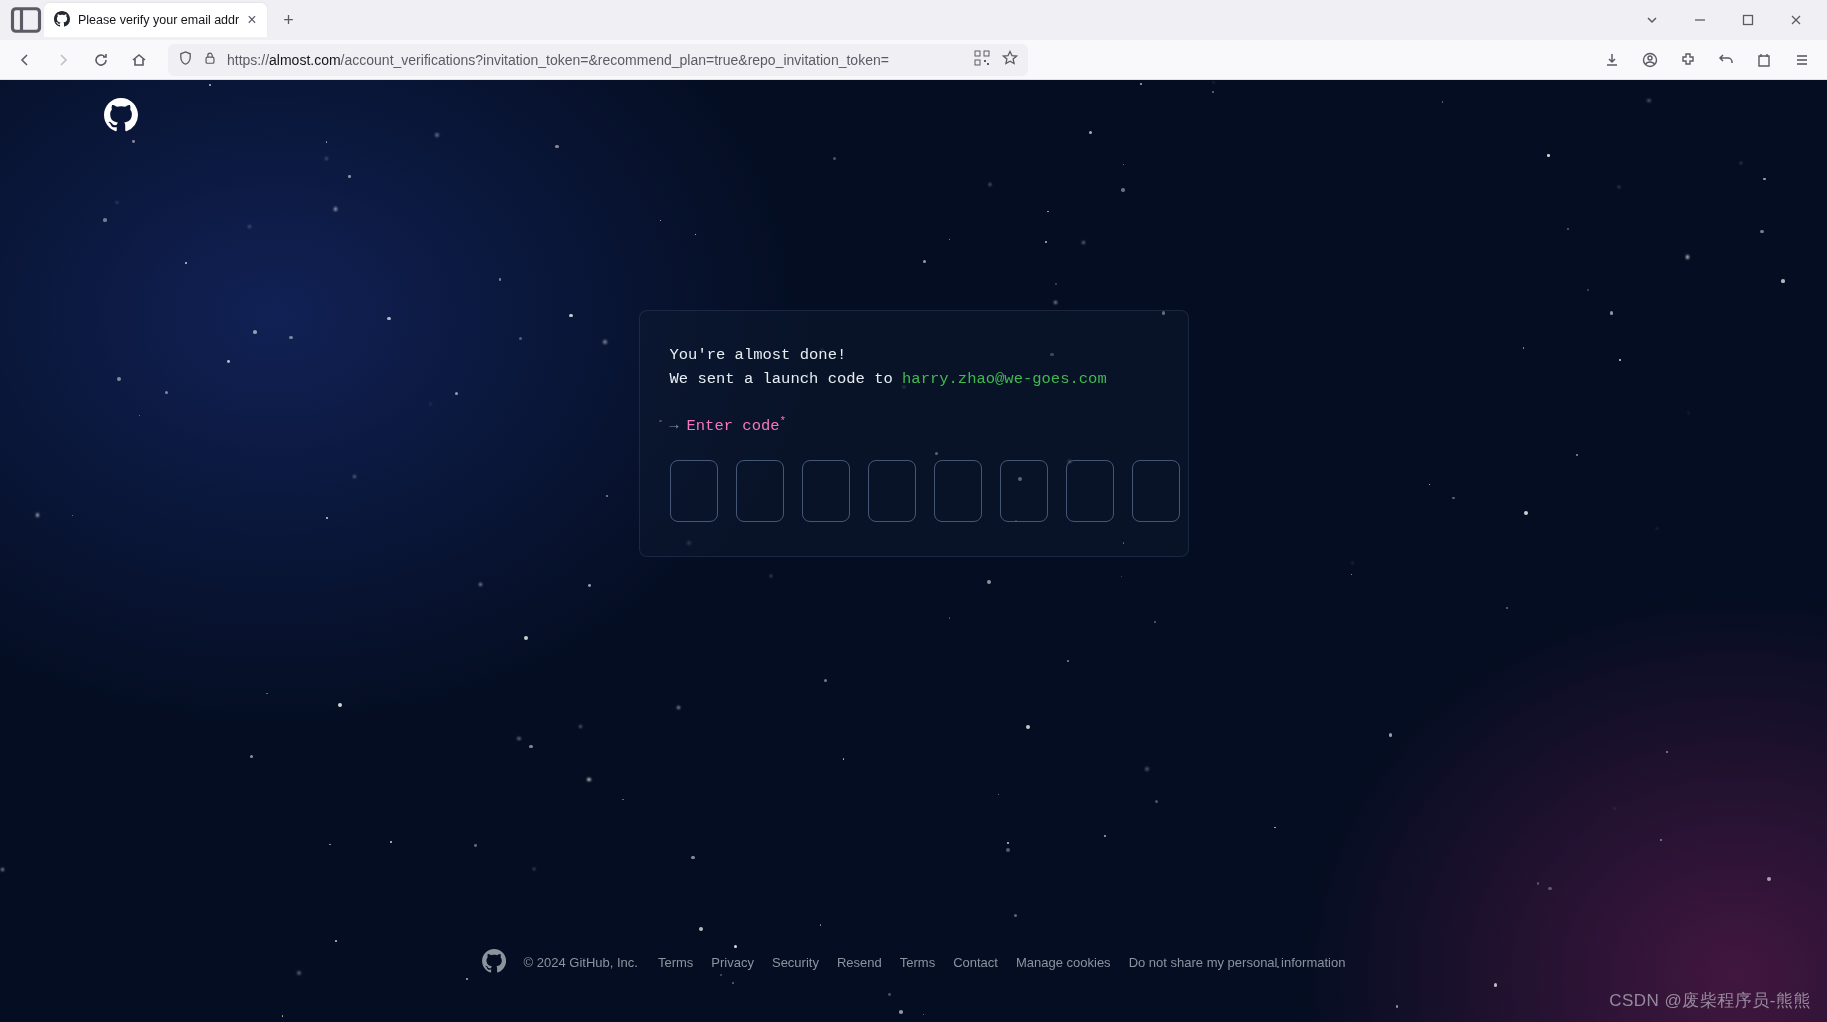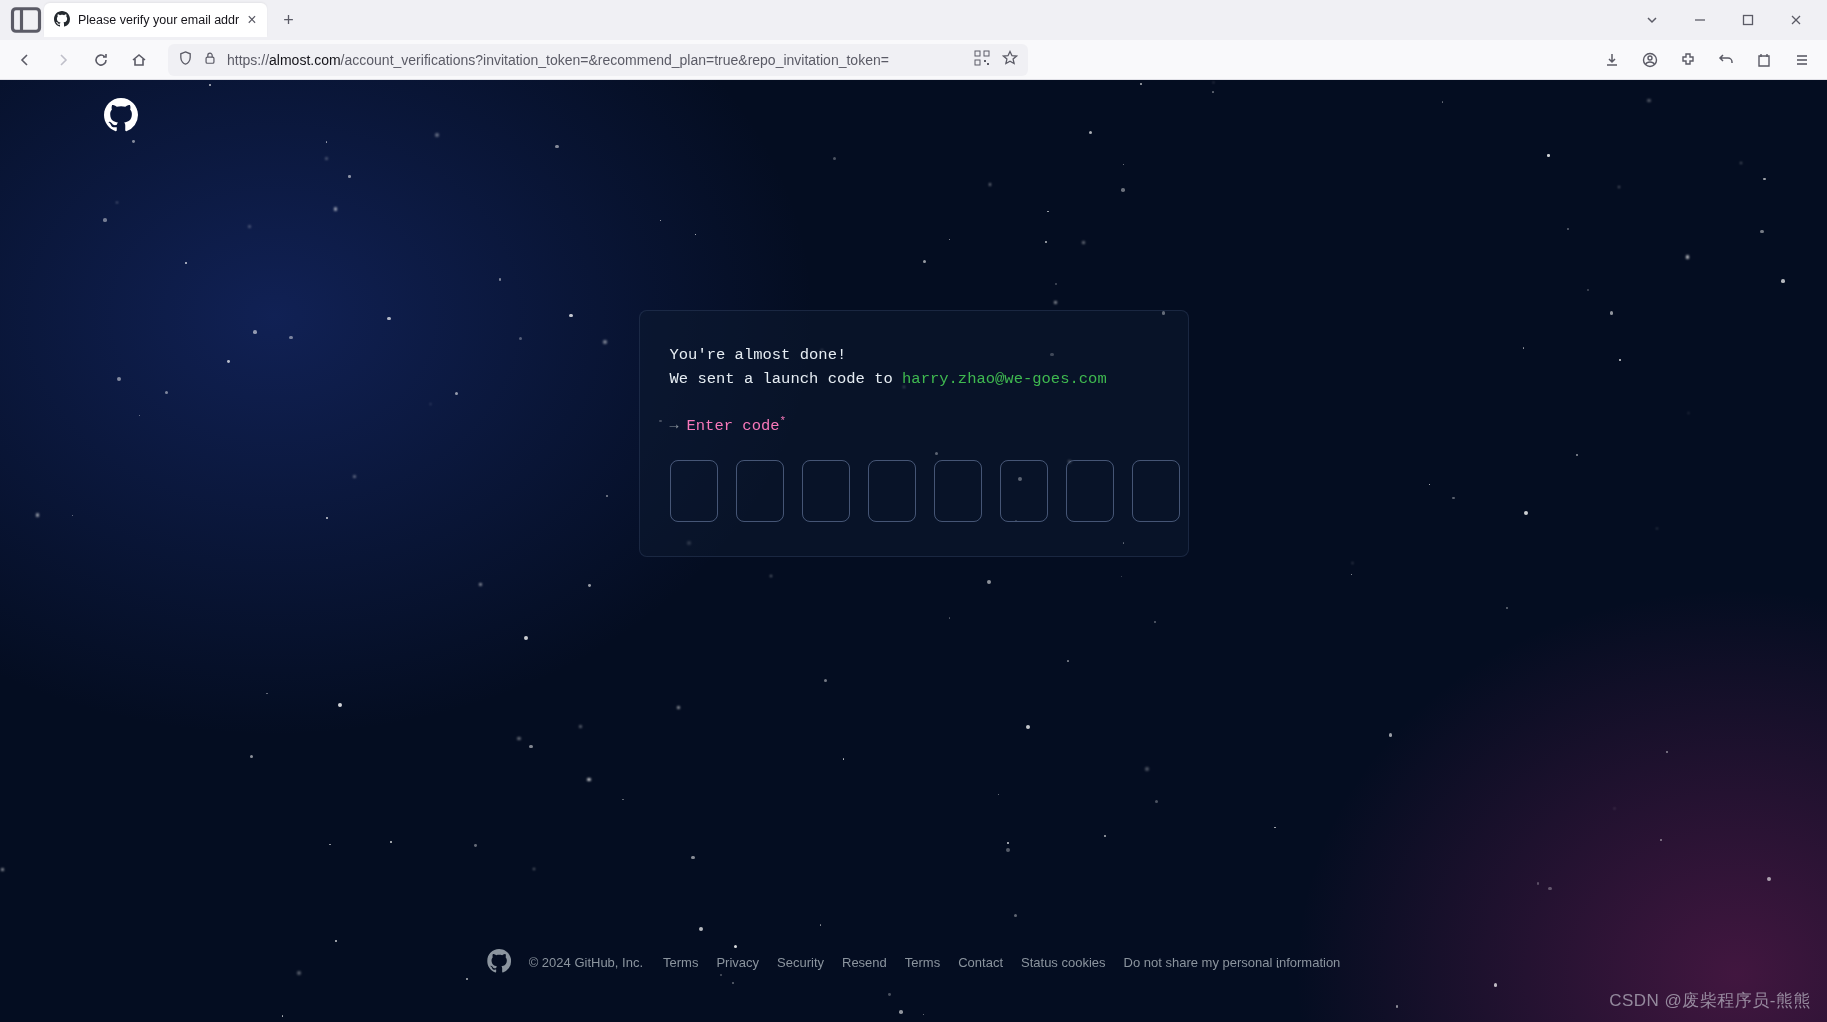--- a/index.html
+++ b/index.html
@@ -410,17 +410,17 @@
   </div>
 
 
   <div class="footer">
     <span>
       <svg viewBox="0 0 16 16">
           <path d="M8 0C3.58 0 0 3.58 0 8c0 3.54 2.29 6.53 5.47 7.59.4.07.55-.17.55-.38 0-.19-.01-.82-.01-1.49-2.01.37-2.53-.49-2.69-.94-.09-.23-.48-.94-.82-1.13-.28-.15-.68-.52-.01-.53.63-.01 1.08.58 1.23.82.72 1.21 1.87.87 2.33.66.07-.52.28-.87.51-1.07-1.78-.2-3.64-.89-3.64-3.95 0-.87.31-1.59.82-2.15-.08-.2-.36-1.02.08-2.12 0 0 .67-.21 2.2.82.64-.18 1.32-.27 2-.27.68 0 1.36.09 2 .27 1.53-1.04 2.2-.82 2.2-.82.44 1.1.16 1.92.08 2.12.51.56.82 1.27.82 2.15 0 3.07-1.87 3.75-3.65 3.95.29.25.54.73.54 1.48 0 1.07-.01 1.93-.01 2.2 0 .21.15.46.55.38A8.013 8.013 0 0016 8c0-4.42-3.58-8-8-8z"></path>
         </svg>
     </span>
     <span class="copy">© 2024 GitHub, Inc.</span>
-    <span id="footerLinks" style="display:contents"><a>Terms</a><a>Privacy</a><a>Security</a><a>Resend</a><a>Terms</a><a>Contact</a><a>Status cookies</a><a>Do not share my personal information</a></span>
+    <span id="footerLinks" style="display:contents"><a>Terms</a><a>Privacy</a><a>Security</a><a>Resend</a><a>Terms</a><a>Contact</a><a>Manage cookies</a><a>Do not share my personal information</a></span>
   </div>
 
   <div class="watermark">CSDN @废柴程序员-熊熊</div>
 </div>
 
 </body></html>

